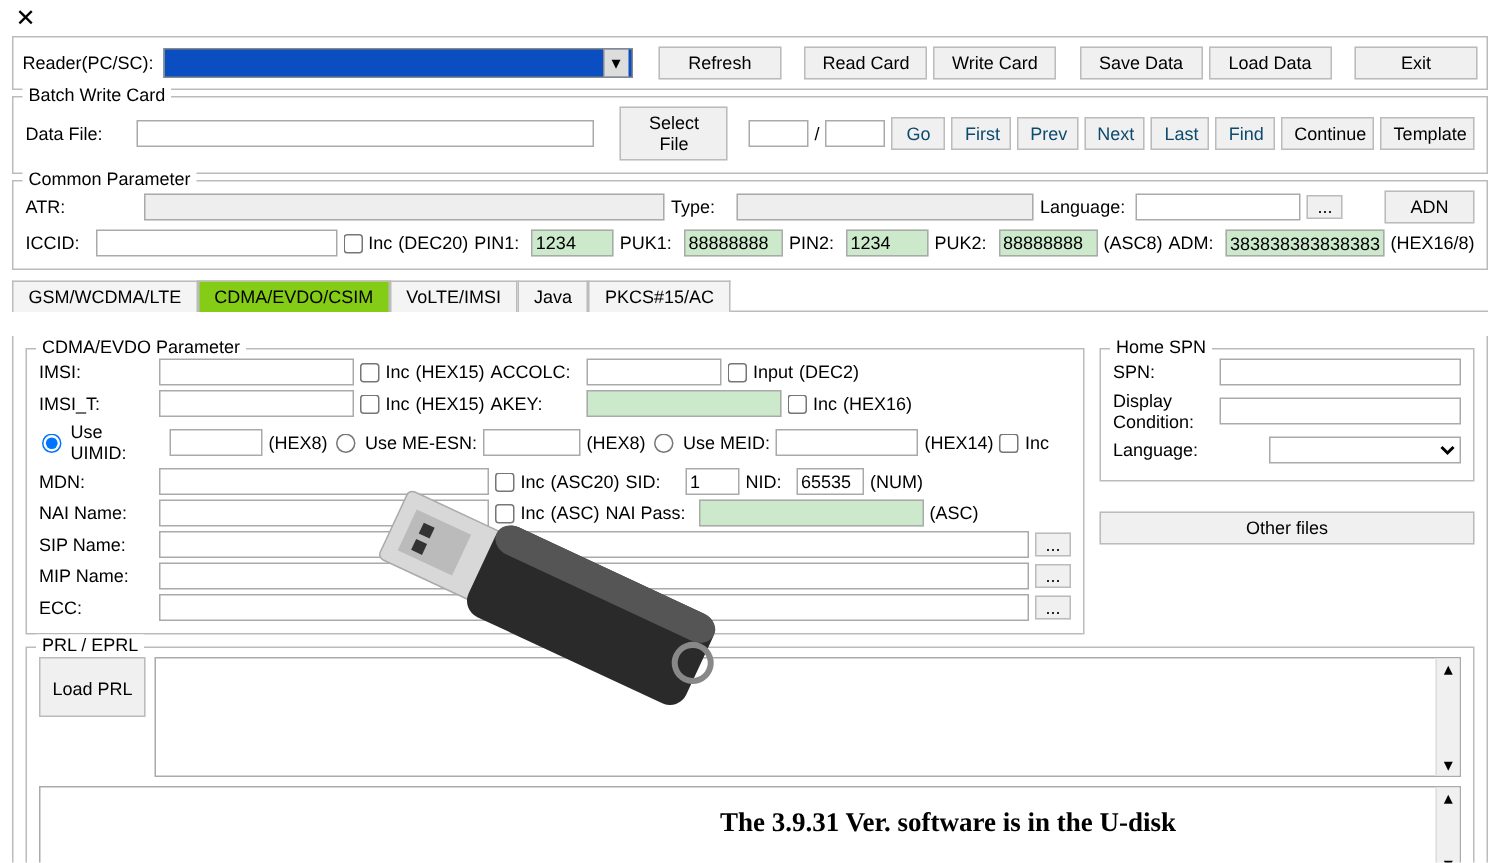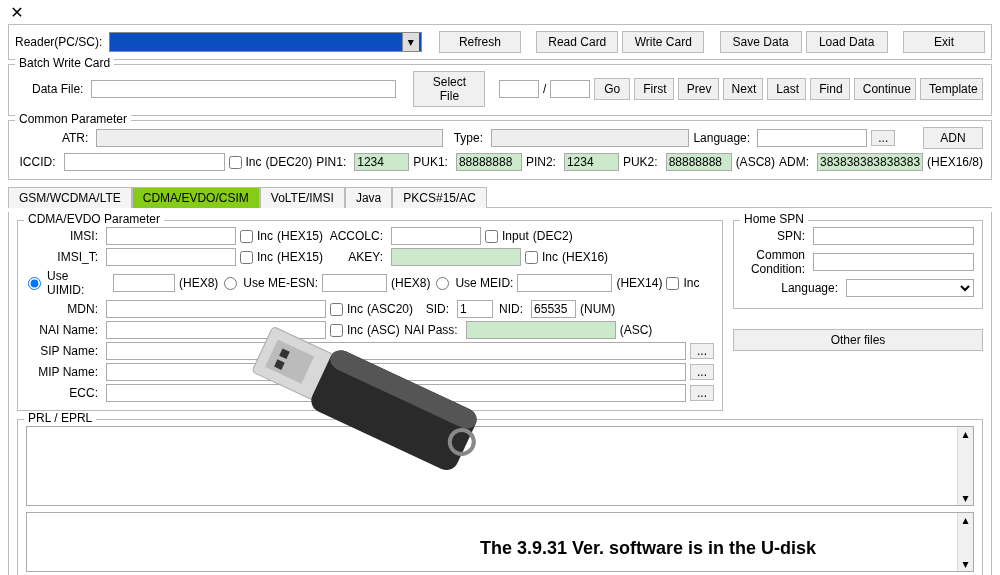--- a/index.html
+++ b/index.html
@@ -2,37 +2,37 @@
 <html><head>
 <meta charset="utf-8">
 <style>
 * { box-sizing: border-box; margin: 0; padding: 0; font-family: "Segoe UI", Tahoma, sans-serif; font-size: 12px; }
 body { background: #fff; width: 1000px; height: 575px; position: relative; overflow: hidden; }
 .titlebar { display: flex; justify-content: space-between; align-items: center; padding: 4px 8px; height: 24px; }
 .titlebar .close { width: 18px; text-align: center; cursor: pointer; font-size: 16px; }
 .row { display: flex; align-items: center; gap: 4px; padding: 2px 8px; }
 .btn { background: #f0f0f0; border: 1px solid #bbb; padding: 3px 8px; cursor: pointer; min-width: 60px; text-align: center; }
 .btn.wide { min-width: 82px; }
-.btn.disabled { color: #000000; }
+.btn.disabled { color: #0c4a6e; }
 .dropdown { background: #0a4ec2; border: 1px solid #888; height: 20px; position: relative; }
 .dropdown::after { content: "▾"; position: absolute; right: 2px; top: 0; background: #ddd; width: 16px; height: 100%; text-align: center; line-height: 18px; border-left: 1px solid #888; }
 .fieldset { border: 1px solid #bbb; margin: 4px 8px; padding: 6px 8px 8px; position: relative; }
 .fieldset > .legend { position: absolute; top: -9px; left: 6px; background: #fff; padding: 0 4px; font-size: 12px; }
-.label { text-align: right; display: inline-block; padding-right: 4px; }
+.label { text-align: left; display: inline-block; padding-right: 4px; }
 input[type=text] { border: 1px solid #aaa; height: 18px; padding: 0 2px; background: #fff; }
 input[type=text].green { background: #cce9cc; }
 input[type=text].gray { background: #eee; }
-.tabs { display: flex; gap: 0; margin: 6px 8px 4px; border-bottom: 1px solid #bbb; }
+.tabs { display: flex; gap: 0; margin: 6px 8px 16px; border-bottom: 1px solid #bbb; }
 .tab { padding: 3px 10px; border: 1px solid #bbb; border-bottom: none; background: #f4f4f4; cursor: pointer; position: relative; top: 1px; }
 .tab.active { background: #84cc16; }
 .cb { width: 13px; height: 13px; }
 .smallbtn { width: 24px; text-align: center; border: 1px solid #bbb; background: #f0f0f0; cursor: pointer; }
 .radio { margin: 0 2px; }
 .scrollbar { width: 16px; background: #f0f0f0; border-left: 1px solid #ddd; display: flex; flex-direction: column; justify-content: space-between; }
-.caption { position: absolute; left: 480px; top: 538px; font-size: 18px; font-weight: bold; }
+.caption { position: absolute; left: 480px; top: 538px; font-size: 18px; font-weight: bold; font-family: Liberation Serif, serif; }
 .usb { position: absolute; left: 220px; top: 290px; width: 280px; height: 220px; }
 select.simple { border: 1px solid #aaa; height: 18px; background: #fff; }
 </style>
 </head>
 <body>
 
 <div class="titlebar">
   <span class="close">✕</span>
 </div>
 
@@ -206,37 +206,38 @@
     </div>
 
     <div style="width:250px">
       <div class="fieldset" style="margin:0 0 6px 0">
         <span class="legend">Home SPN</span>
         <div class="row" style="padding:0;margin-bottom:3px">
           <span class="label" style="width:100px">SPN:</span>
           <input type="text" style="flex: 1 1 0%;">
         </div>
         <div class="row" style="padding:0;margin-bottom:3px">
-          <span class="label" style="width:100px">Common Condition:</span>
+          <span class="label" style="width:100px">Display Condition:</span>
           <input type="text" style="flex: 1 1 0%;">
         </div>
         <div class="row" style="padding:0;margin-bottom:3px">
           <span class="label" style="width:100px">Language:</span>
           <select class="simple" style="flex:1"></select>
         </div>
       </div>
       <div style="text-align:right;margin-top:20px">
         <div class="btn" style="min-width:70px">Other files</div>
       </div>
     </div>
   </div>
 
   <div class="fieldset" style="margin:8px 0 0 0">
     <span class="legend">PRL / EPRL</span>
     <div style="display:flex;gap:6px;margin-bottom:6px">
+      <div class="btn" style="min-width:62px;height:40px;line-height:34px">Load PRL</div>
       <div style="flex:1;display:flex;border:1px solid #aaa;height:80px">
         <div style="flex:1"></div>
         <div class="scrollbar">
             <span style="text-align:center">▴</span>
             <span style="text-align:center">▾</span>
           </div>
       </div>
     </div>
     <div style="display:flex;gap:6px">
       <div style="flex:1;display:flex;border:1px solid #aaa;height:60px">

